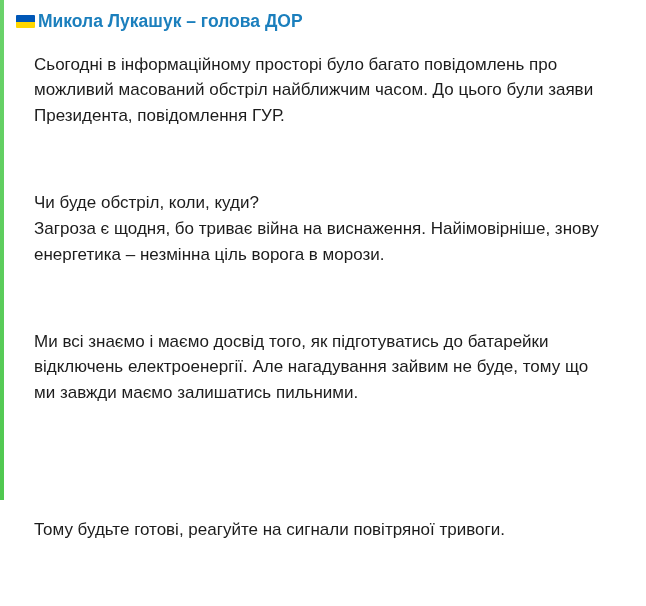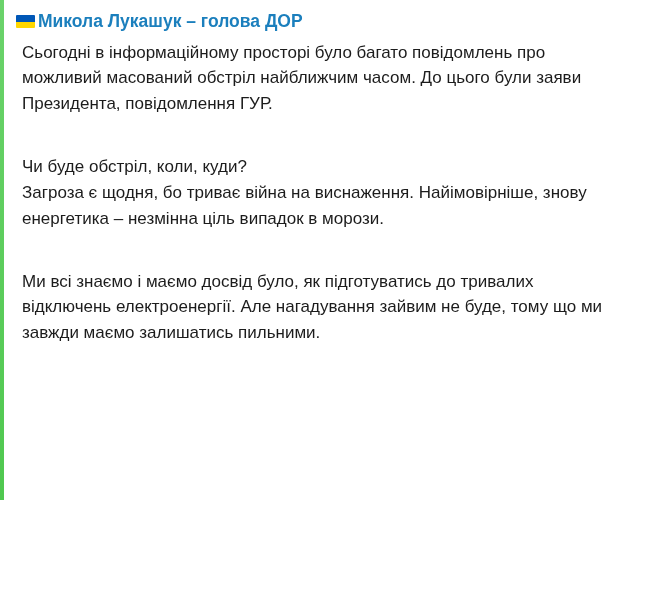--- a/index.html
+++ b/index.html
@@ -59,21 +59,21 @@
     height: 50%;
     background: #ffd700;
   }
   .body-text {
     font-size: 17px;
     color: #1c1c1c;
     line-height: 1.52;
     margin: 0;
   }
   .para {
-    margin: 6px;
+    margin: 18px;
     white-space: pre-wrap;
   }
   .spacer {
     height: 25px;
   }
 </style>
 </head>
 <body>
 
 <div class="post">
@@ -83,20 +83,21 @@
     <span class="flag-icon">
       <span class="top"></span>
       <span class="bottom"></span>
     </span><span>Микола Лукашук – голова ДОР</span>
   </div>
 
   <div class="body-text">
     <p class="para">Сьогодні в інформаційному просторі було багато повідомлень про можливий масований обстріл найближчим часом. До цього були заяви Президента, повідомлення ГУР.</p>
     <div class="spacer"></div>
     <p class="para">Чи буде обстріл, коли, куди?
-Загроза є щодня, бо триває війна на виснаження. Найімовірніше, знову енергетика – незмінна ціль випадок в морози.</p>
+Загроза є щодня, бо триває війна на виснаження. Найімовірніше, знову енергетика – незмінна ціль ворога в морози.</p>
     <div class="spacer"></div>
-    <p class="para">Ми всі знаємо і маємо досвід було, як підготуватись до тривалих відключень електроенергії. Але нагадування зайвим не буде, тому що ми завжди маємо залишатись пильними.</p>
+    <p class="para">Ми всі знаємо і маємо досвід того, як підготуватись до батарейки відключень електроенергії. Але нагадування зайвим не буде, тому що ми завжди маємо залишатись пильними.</p>
     <div class="spacer"></div>
     <div class="spacer"></div>
     <div class="spacer"></div>
+    <p class="para">Тому будьте готові, реагуйте на сигнали повітряної тривоги.</p>
   </div>
 </div>
 
 </body></html>

